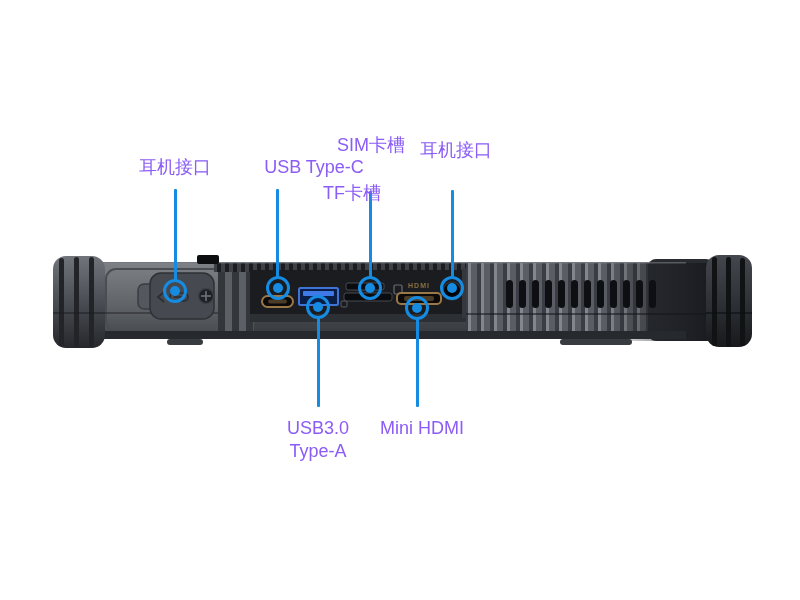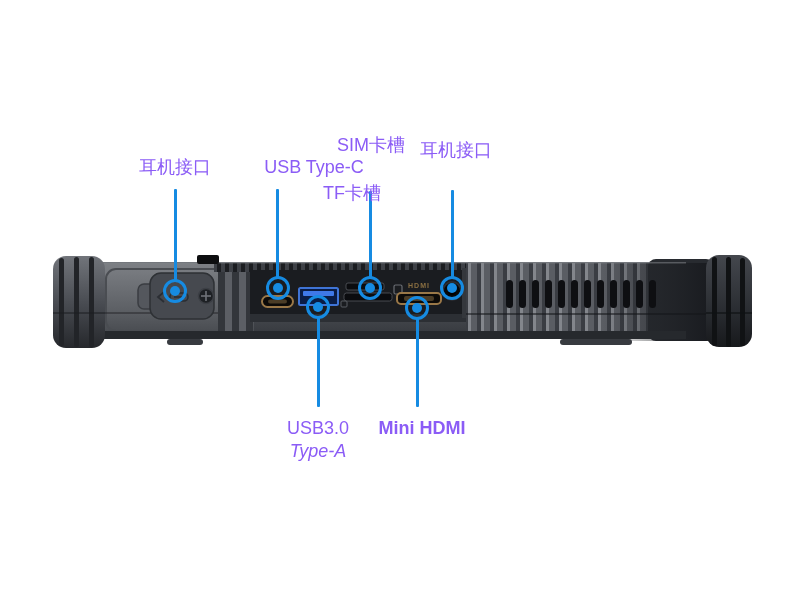--- a/index.html
+++ b/index.html
@@ -197,16 +197,16 @@
   <div class="ring" style="left:405px;   top:296px;">
       <div class="dot"></div>
     </div>
 
   <div class="lbl" style="left:175px; top:157px;">耳机接口</div>
   <div class="lbl" style="left:278px; top:157px;margin-left:36px;">USB Type-C</div>
   <div class="lbl" style="left:371px; top:135px;">SIM卡槽</div>
   <div class="lbl" style="left:352px; top:159px;margin-top:24px;">TF卡槽</div>
   <div class="lbl" style="left:456px; top:140px;">耳机接口</div>
   <div class="lbl" style="left:318px; top:418px;text-align:right;">USB3.0</div>
-  <div class="lbl" style="left:318px; top:441px;font-style:italic;">Type-A</div>
-  <div class="lbl" style="left:422px; top:418px;font-weight:bold;">Mini HDMI</div>
+  <div class="lbl" style="left:318px; top:441px;">Type-A</div>
+  <div class="lbl" style="left:422px; top:418px;">Mini HDMI</div>
 
 </div>
 
 </body></html>

